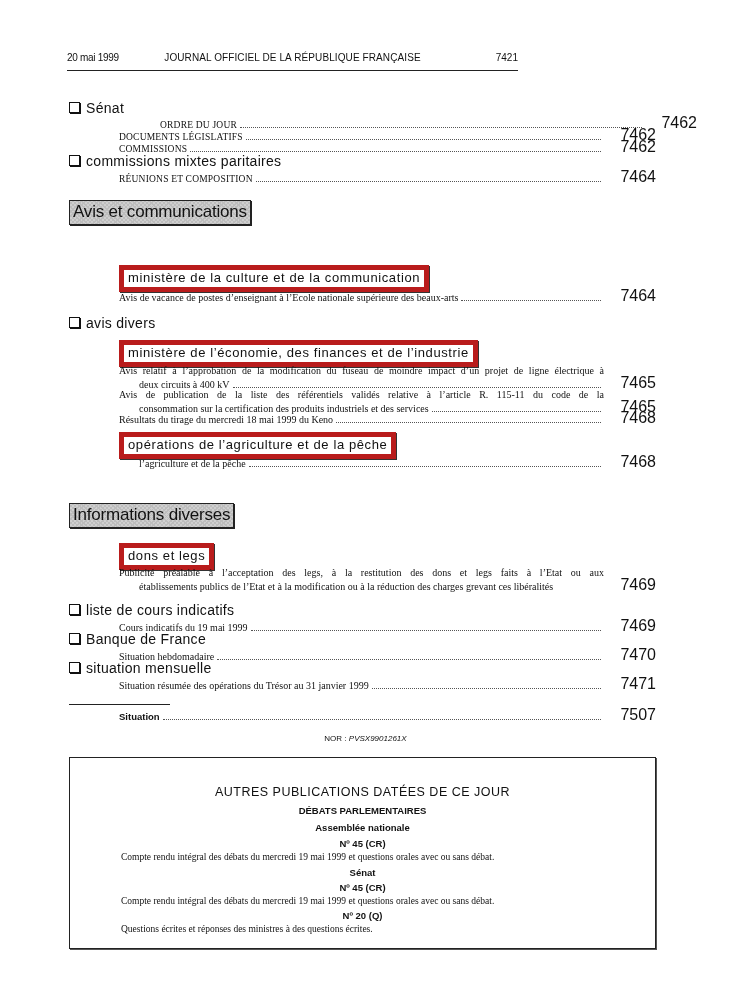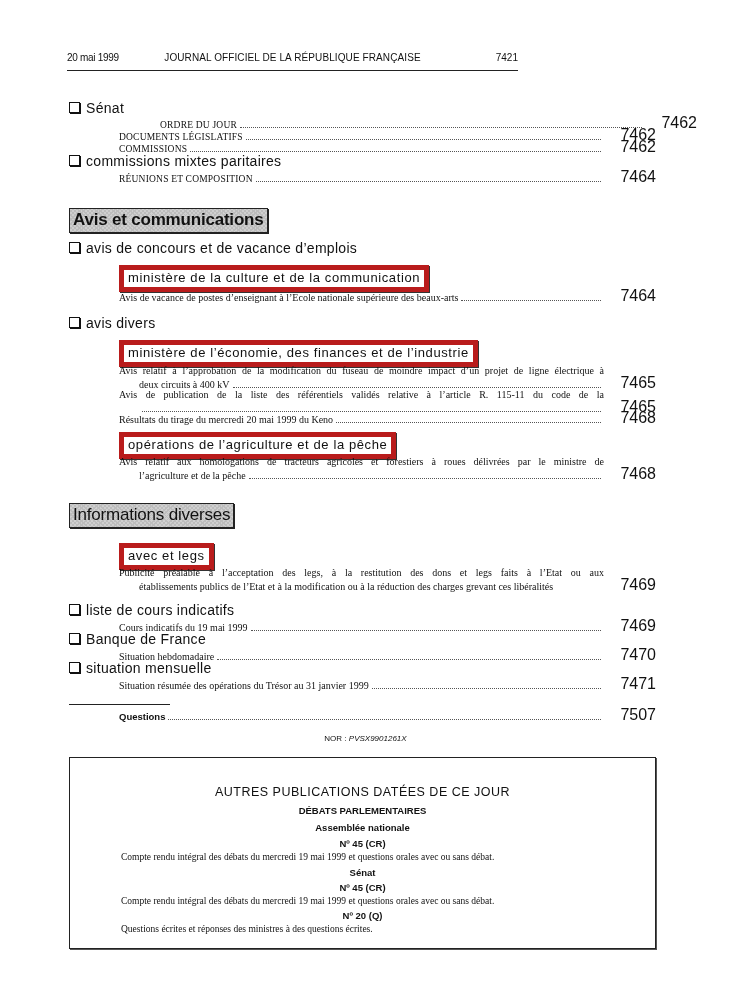--- a/index.html
+++ b/index.html
@@ -97,25 +97,22 @@
     <span class="box-glyph"></span><span>commissions mixtes paritaires</span>
   </div>
   <div class="entry" style="top:171px;">
     <div class="line">
         <span class="txt caps">RÉUNIONS ET COMPOSITION</span>
         <span class="dots"></span>
         <span class="pg">7464</span>
       </div>
   </div>
 
-  <div class="shaded" style="top:208px;font-weight:bold;">Avis et communications</div>
-
-  <div class="sec" style="top:240px;">
-    <span class="box-glyph"></span><span>avis de concours et de vacance d’emplois</span>
-  </div>
+  <div class="shaded" style="top:200px;">Avis et communications</div>
+
   <div class="ministry" style="top:265px;">ministère de la culture et de la communication</div>
   <div class="entry" style="top:290px;">
     <div class="line">
         <span class="txt">Avis de vacance de postes d’enseignant à l’Ecole nationale supérieure des beaux-arts</span>
         <span class="dots"></span>
         <span class="pg">7464</span>
       </div>
   </div>
 
   <div class="sec" style="top:315px;">
@@ -135,49 +132,45 @@
         <span class="pg">7465</span>
       </div>
   </div>
   <div class="entry" style="top:389px;">
     <div class="line">
         <span class="txt just">Avis de publication de la liste des référentiels validés relative à l’article R. 115-11 du code de la</span>
         <span class="nodots"></span>
         <span class="pg"></span>
       </div>
     <div class="line cont">
+        <span class="txt">consommation sur la certification des produits industriels et des services</span>
         <span class="dots"></span>
         <span class="pg">7465</span>
       </div>
   </div>
   <div class="entry" style="top:412px;">
     <div class="line">
-        <span class="txt">Résultats du tirage du mercredi 20 mai 1999 du Keno</span>
+        <span class="txt">Résultats du tirage du mercredi 18 mai 1999 du Keno</span>
         <span class="dots"></span>
         <span class="pg">7468</span>
       </div>
   </div>
 
   <div class="ministry" style="top:432px;">opérations de l’agriculture et de la pêche</div>
   <div class="entry" style="top:456px;">
-    <div class="line">
-        <span class="txt just">Avis relatif aux homologations de tracteurs agricoles et forestiers à roues délivrées par le ministre de</span>
-        <span class="nodots"></span>
-        <span class="pg"></span>
-      </div>
     <div class="line cont">
         <span class="txt">l’agriculture et de la pêche</span>
         <span class="dots"></span>
         <span class="pg">7468</span>
       </div>
   </div>
 
   <div class="shaded" style="top:503px;">Informations diverses</div>
 
-  <div class="ministry" style="top:543px;">avec et legs</div>
+  <div class="ministry" style="top:543px;">dons et legs</div>
   <div class="entry" style="top:567px;">
     <div class="line">
         <span class="txt just">Publicité préalable à l’acceptation des legs, à la restitution des dons et legs faits à l’Etat ou aux</span>
         <span class="nodots"></span>
         <span class="pg"></span>
       </div>
     <div class="line cont">
         <span class="txt">établissements publics de l’Etat et à la modification ou à la réduction des charges grevant ces libéralités</span>
         <span class="nodots"></span>
         <span class="pg">7469</span>
@@ -213,21 +206,21 @@
     <div class="line">
         <span class="txt">Situation résumée des opérations du Trésor au 31 janvier 1999</span>
         <span class="dots"></span>
         <span class="pg">7471</span>
       </div>
   </div>
 
   <div class="short-rule"></div>
   <div class="entry annonces" style="top:709px;">
     <div class="line">
-        <span class="txt">Questions</span>
+        <span class="txt">Situation</span>
         <span class="dots"></span>
         <span class="pg">7507</span>
       </div>
   </div>
 
   <div class="nor">
     <span>NOR :</span>
     <span class="code">PVSX9901261X</span>
   </div>
 

